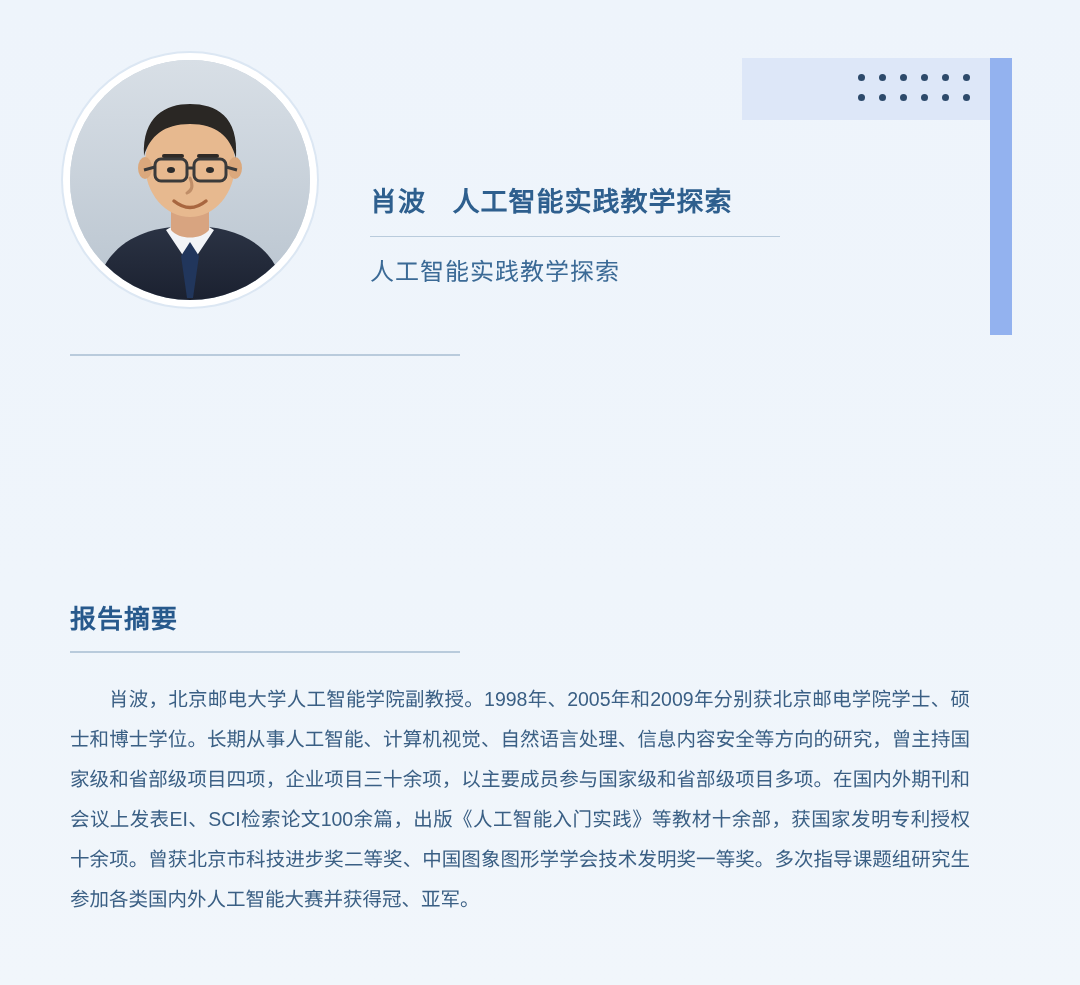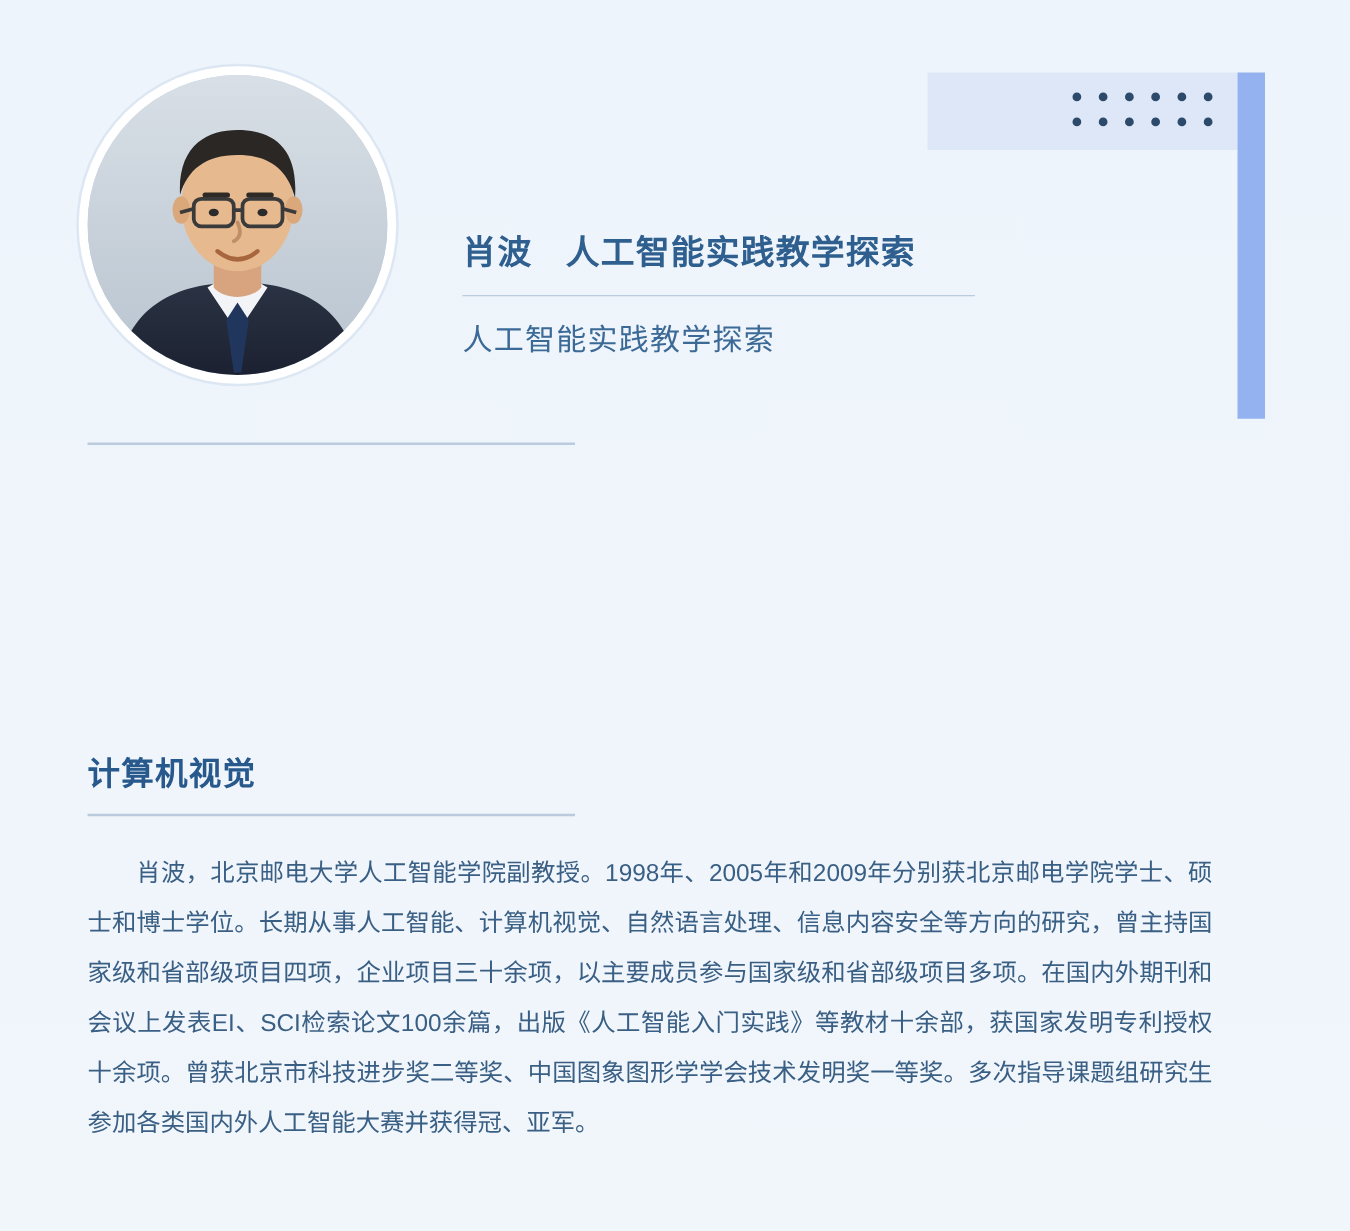--- a/index.html
+++ b/index.html
@@ -228,18 +228,18 @@
       <div class="title-rule"></div>
       <div class="talk-title">人工智能实践教学探索</div>
     </div>
   </div>
 
   <div class="section" id="abstract-section">
     <div class="section-rule"></div>
   </div>
 
   <div class="section" id="bio-section">
-    <div class="section-title">计算机视觉</div>
+    <div class="section-title">报告摘要</div>
     <div class="section-rule"></div>
     <div class="section-body">肖波，北京邮电大学人工智能学院副教授。1998年、2005年和2009年分别获北京邮电学院学士、硕士和博士学位。长期从事人工智能、计算机视觉、自然语言处理、信息内容安全等方向的研究，曾主持国家级和省部级项目四项，企业项目三十余项，以主要成员参与国家级和省部级项目多项。在国内外期刊和会议上发表EI、SCI检索论文100余篇，出版《人工智能入门实践》等教材十余部，获国家发明专利授权十余项。曾获北京市科技进步奖二等奖、中国图象图形学学会技术发明奖一等奖。多次指导课题组研究生参加各类国内外人工智能大赛并获得冠、亚军。</div>
   </div>
 
 </div>
 
 </body></html>

